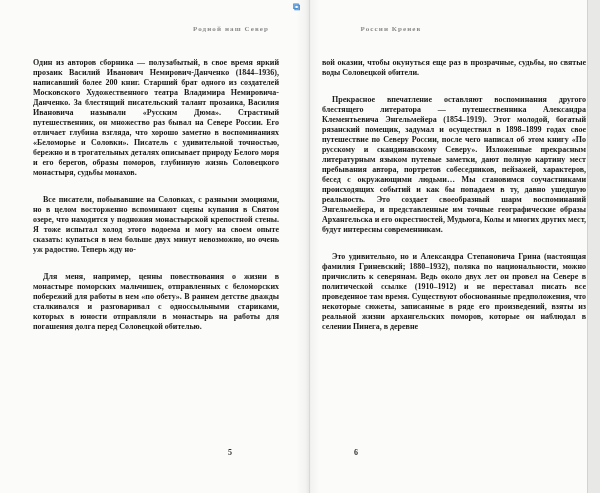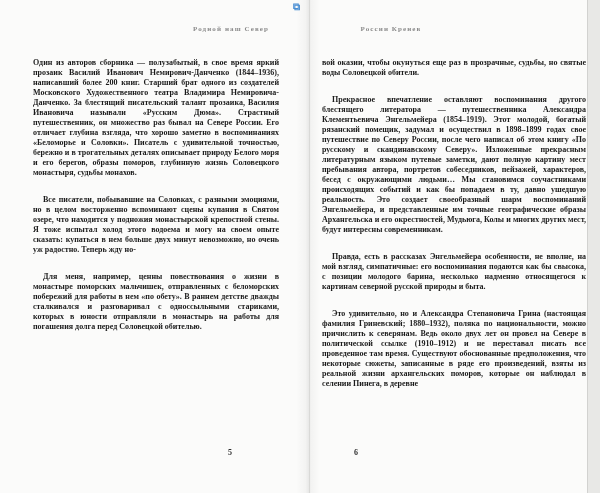--- a/index.html
+++ b/index.html
@@ -117,21 +117,20 @@
   <div class="page-number num-left">5</div>
 
   <div class="gutter-shade"></div>
   <div class="gutter-line"></div>
 
   <div class="running-head head-right">России Кренев</div>
 
   <div class="page-text text-right">
     <p>вой оказии, чтобы окунуться еще раз в прозрачные, судьбы, но святые воды Соловецкой обители.</p>
     <p>Прекрасное впечатление оставляют воспоминания другого блестящего литератора — путешественника Александра Клементьевича Энгельмейера (1854–1919). Этот молодой, богатый рязанский помещик, задумал и осуществил в 1898–1899 годах свое путешествие по Северу России, после чего написал об этом книгу «По русскому и скандинавскому Северу». Изложенные прекрасным литературным языком путевые заметки, дают полную картину мест пребывания автора, портретов собеседников, пейзажей, характеров, бесед с окружающими людьми… Мы становимся соучастниками происходящих событий и как бы попадаем в ту, давно ушедшую реальность. Это создает своеобразный шарм воспоминаний Энгельмейера, и представленные им точные географические образы Архангельска и его окрестностей, Мудьюга, Колы и многих других мест, будут интересны современникам.</p>
-    <p>Правда, есть в рассказах Энгельмейера особенности, не вполне, на мой взгляд, симпатичные: его воспоминания подаются как бы свысока, с позиции молодого барина, несколько надменно относящегося к картинам северной русской природы и быта.</p>
     <p>Это удивительно, но и Александра Степановича Грина (настоящая фамилия Гриневский; 1880–1932), поляка по национальности, можно причислить к северянам. Ведь около двух лет он провел на Севере в политической ссылке (1910–1912) и не переставал писать все проведенное там время. Существуют обоснованные предположения, что некоторые сюжеты, записанные в ряде его произведений, взяты из реальной жизни архангельских поморов, которые он наблюдал в селении Пинега, в деревне</p>
   </div>
 
   <div class="page-number num-right">6</div>
 
   <div class="edge-strip"></div>
 
 </div>
 
 </body></html>

